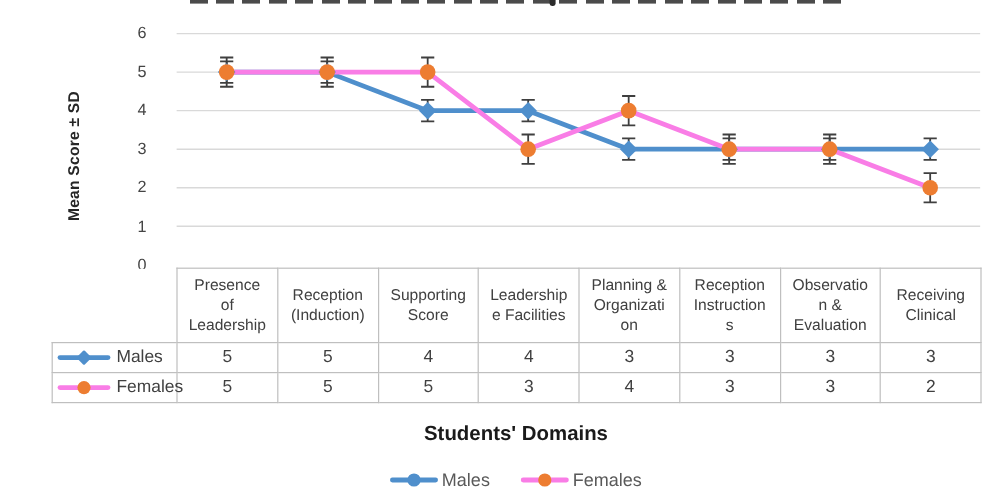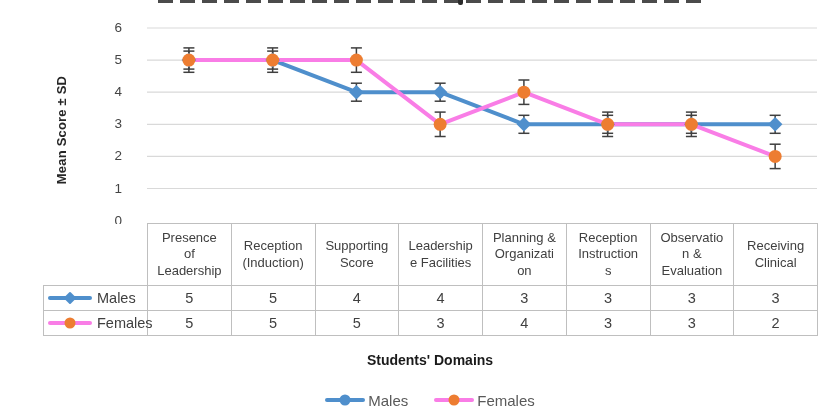--- a/index.html
+++ b/index.html
@@ -37,21 +37,21 @@
   td.keycell { text-align:left; }
   .keywrap { display:flex; align-items:center; padding-left:4px; }
   .keyline { position:relative; width:44px; height:4px; border-radius:2px; flex:0 0 auto; }
   .keyline .mk { position:absolute; top:50%; left:50%; }
   .mk-diamond { width:9px; height:9px; transform:translate(-50%,-50%) rotate(45deg); border-radius:1px; }
   .mk-circle  { width:11px; height:11px; transform:translate(-50%,-50%); border-radius:50%; }
   .keylabel { margin-left:5px; font-size:14.5px; color:#404040; }
 
   .x-title {
     position:absolute; left:43px; top:352px; width:774px; text-align:center;
-    font-size:14px; font-weight:bold; color:#1a1a1a;
+    font-size:17px; font-weight:bold; color:#1a1a1a;
   }
   .legend {
     position:absolute; left:43px; top:390px; width:774px; height:20px;
     display:flex; justify-content:center; align-items:center; gap:26px;
   }
   .legend-item { display:flex; align-items:center; }
   .legend-item .keyline { width:40px; }
   .legend-item .keylabel { margin-left:3px; font-size:15px; color:#595959; }
 </style>
 </head>

